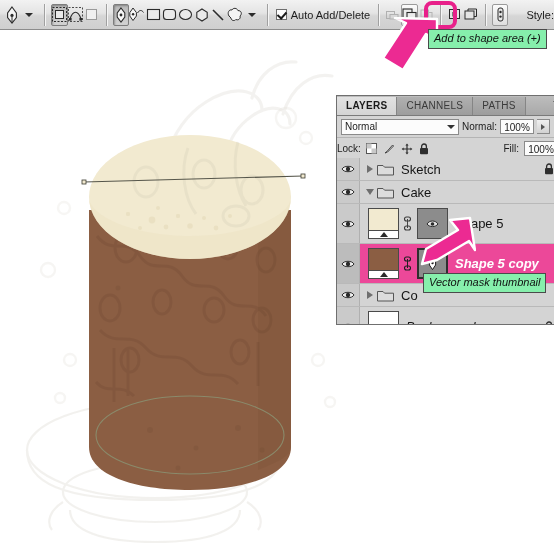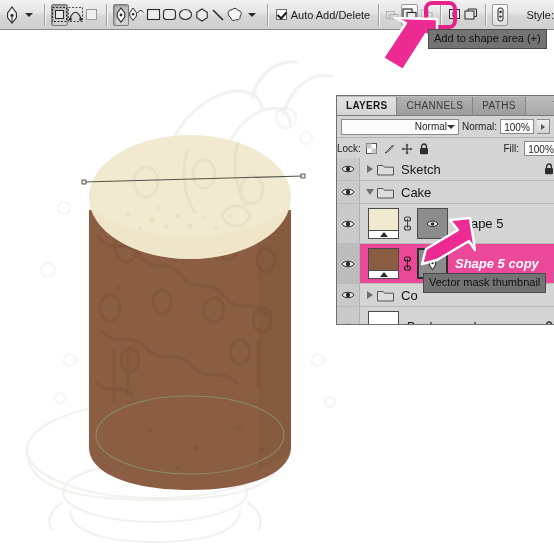--- a/index.html
+++ b/index.html
@@ -63,25 +63,26 @@
 
   
   .canvas{
     position:absolute;left:0;top:30px;width:554px;height:524px;
     background:#ffffff;overflow:hidden;
   }
 
   
   .tooltip{
     position:absolute;
-    background:#737373;border:1px solid #4a4a4a;
+    background:#86efac;border:1px solid #4a4a4a;
     font-size:11px;color:#111;
     padding:2px 5px 3px 5px;
     white-space:nowrap;
     line-height:13px;
+    font-style:italic;
   }
   #tip-shape-area{left:428px;top:29px;}
   #tip-vector-mask{left:423px;top:273px;}
 
   
   .arrow{position:absolute;pointer-events:none;}
   #arrow-toolbar{left:381px;top:17px;width:60px;height:56px;}
   #arrow-layer{left:420px;top:216px;width:56px;height:52px;}
 
   
@@ -115,21 +116,21 @@
   .pm-lines{display:flex;flex-direction:column;gap:2px;}
   .pm-lines i{display:block;width:9px;height:1px;background:#2e2e2e;}
 
   .row-blend{
     height:21px;display:flex;align-items:center;padding:0 4px;gap:3px;
     border-bottom:1px solid #b4b4b4;
     background:#d4d4d4;
   }
   .blend-select{
     width:118px;height:16px;background:#fcfcfc;border:1px solid #8a8a8a;
-    display:flex;align-items:center;justify-content:flex-end;
+    display:flex;align-items:center;justify-content:space-between;
     padding:0 3px;box-sizing:border-box;font-size:10px;
   }
   .mini-caret{width:0;height:0;border-left:4px solid transparent;border-right:4px solid transparent;border-top:4px solid #333;}
   .lbl{font-size:10px;color:#1c1c1c;white-space:nowrap;}
   .numfield{
     width:34px;height:15px;background:#fcfcfc;border:1px solid #8a8a8a;
     font-size:10px;text-align:center;line-height:15px;box-sizing:border-box;
   }
   .spin{
     width:13px;height:15px;border:1px solid #8a8a8a;border-left:none;

